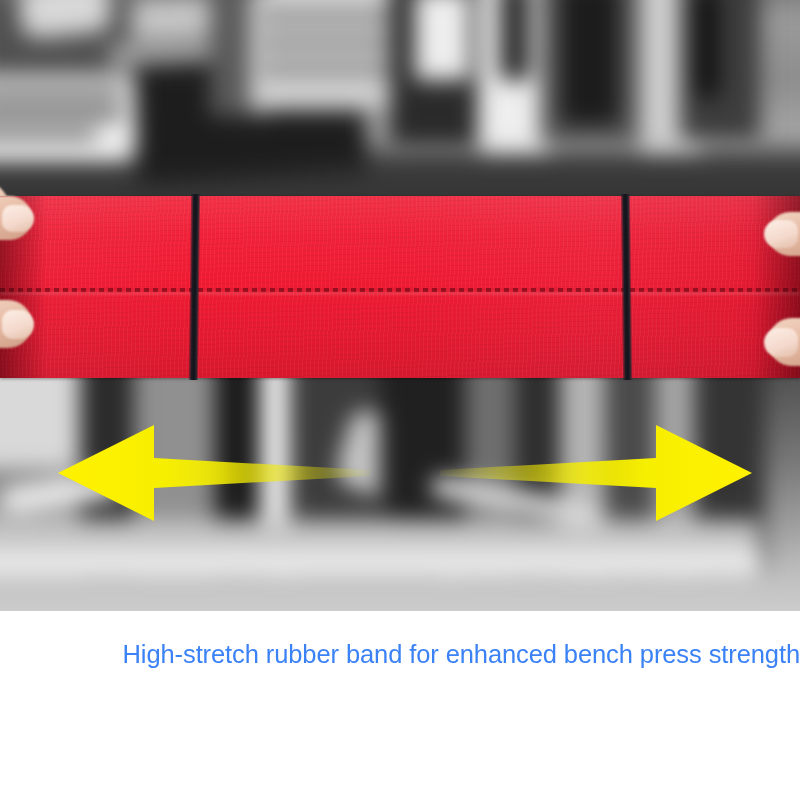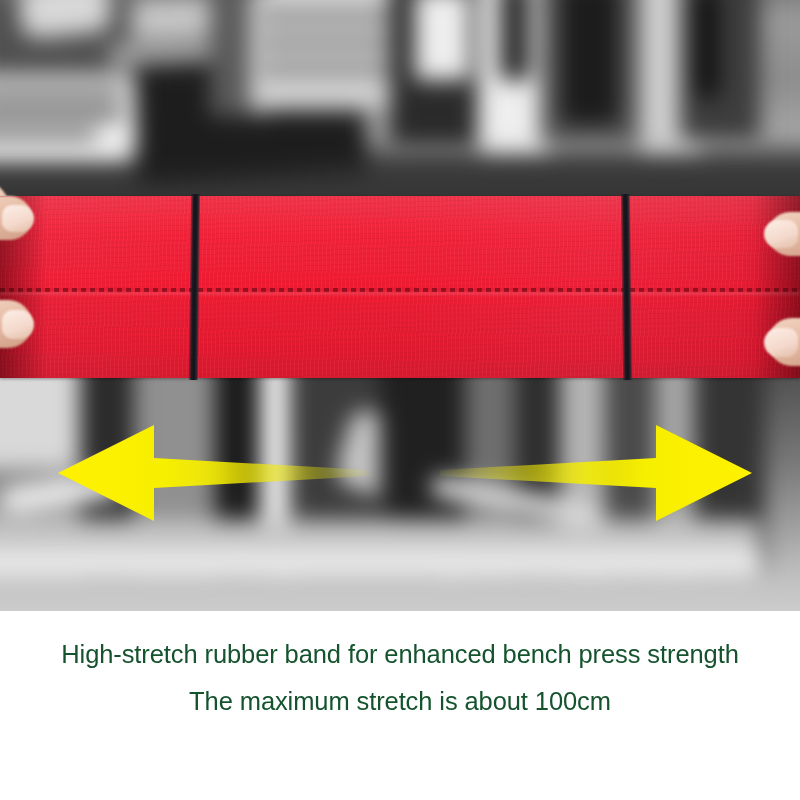--- a/index.html
+++ b/index.html
@@ -225,22 +225,22 @@
     position: absolute;
     left: 0;
     top: 611px;
     width: 800px;
     height: 189px;
     background: #ffffff;
   }
   .caption-line {
     position: absolute;
     width: 800px;
-    text-align: center;
-    color: #14532d;
+    text-align: right;
+    color: #3b82f6;
     font-family: "Liberation Sans", sans-serif;
     font-weight: 400;
     letter-spacing: -0.1px;
     white-space: nowrap;
   }
   #caption-line-1 { top: 29px; font-size: 25.5px; }
   #caption-line-2 { top: 76px; font-size: 25.5px; }
 </style>
 </head>
 <body>
@@ -344,16 +344,15 @@
           <stop offset="100%" stop-color="#fff200" stop-opacity="1"></stop>
         </linearGradient>
       </defs>
       <path d="M 312,55 L 216,7 L 216,40 L 0,52 L 0,58 L 216,70 L 216,103 Z" fill="url(#gradR)"></path>
     </svg>
 
   </div>
 
   <div id="caption">
     <div class="caption-line" id="caption-line-1">High-stretch rubber band for enhanced bench press strength</div>
-    <div class="caption-line" id="caption-line-2">The maximum stretch is about 100cm</div>
   </div>
 
 </div>
 
 </body></html>

